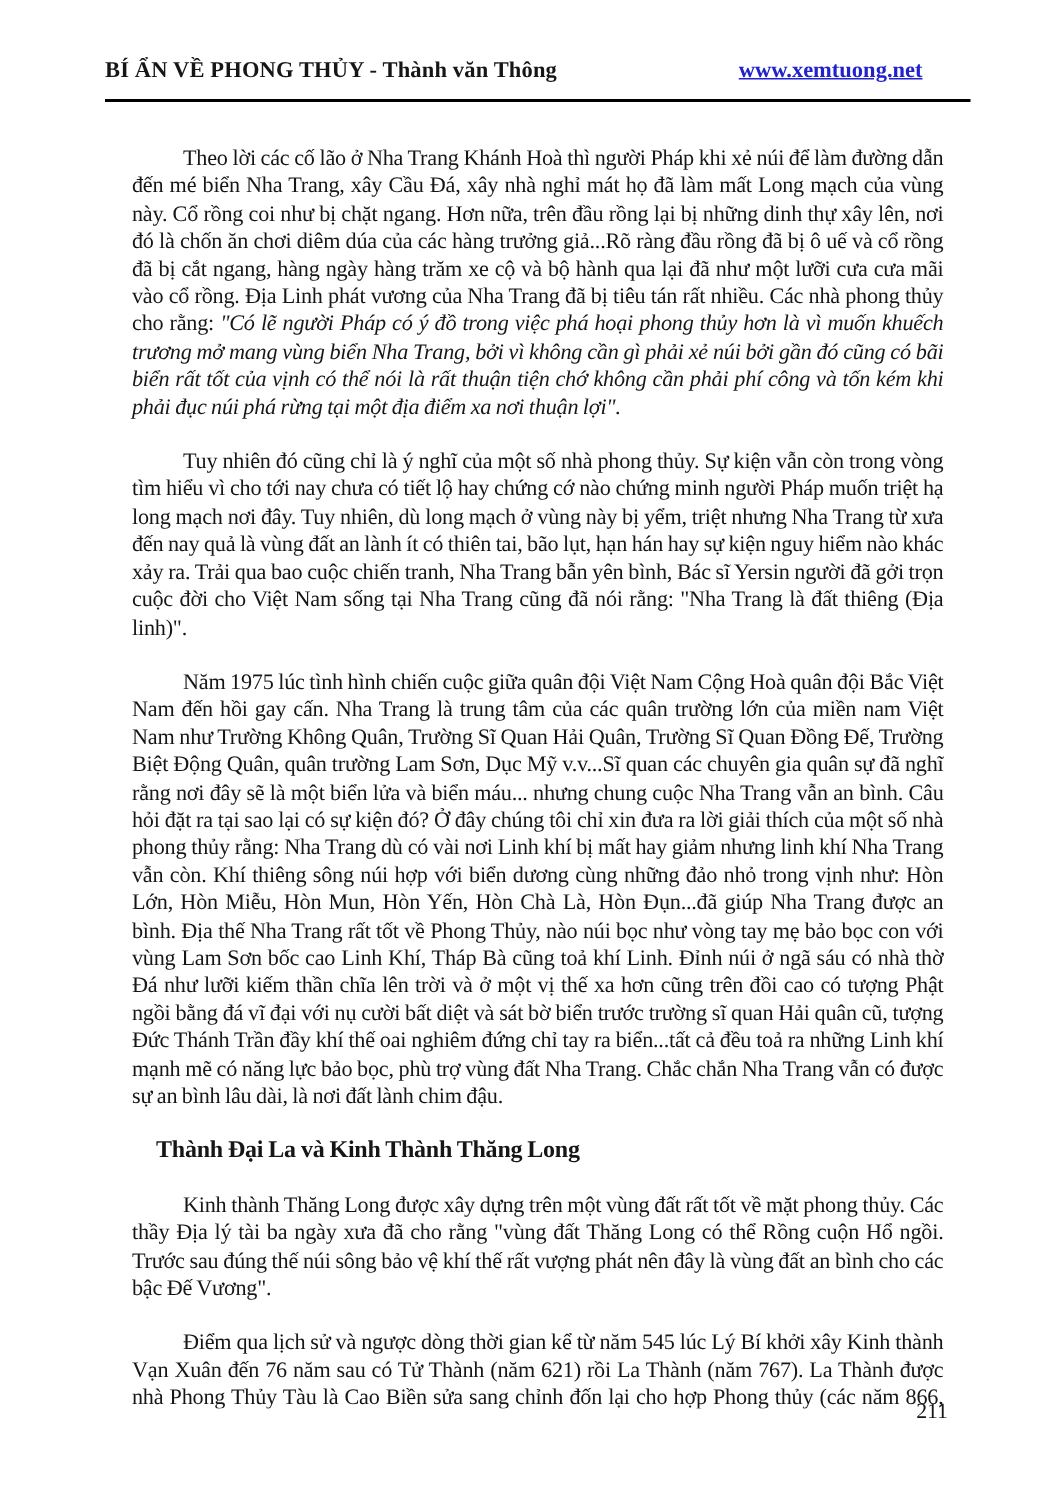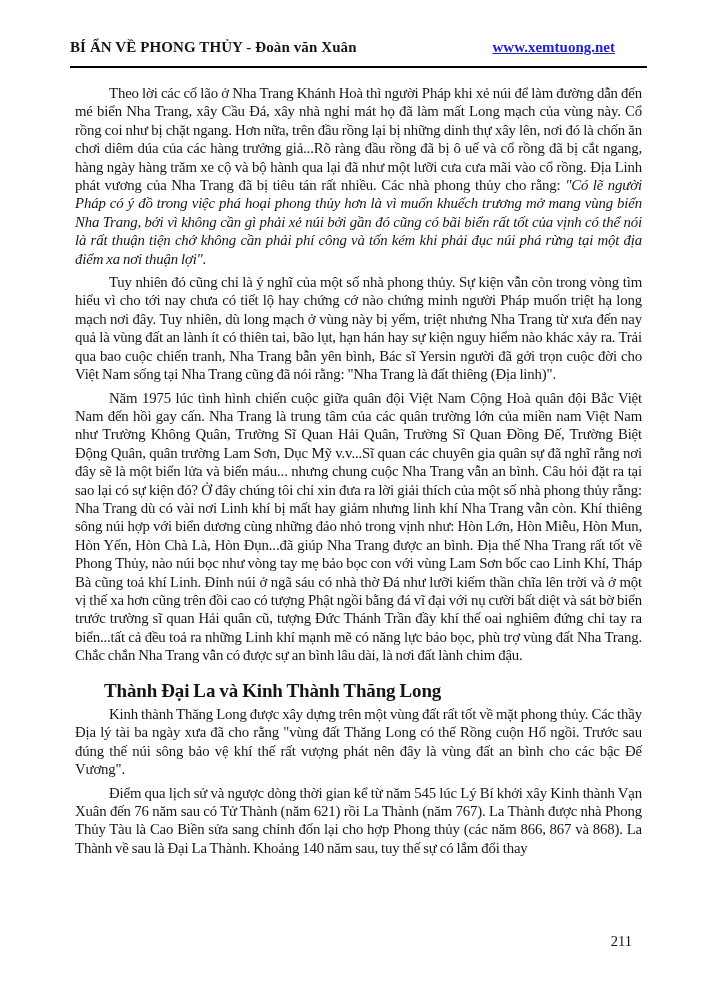--- a/index.html
+++ b/index.html
@@ -40,46 +40,46 @@
     margin-top:11px;
     font-size:14.8px;
     line-height:18.4px;
     text-align:justify;
     letter-spacing:-0.15px;
     word-spacing:-0.5px;
     height:860px;
     overflow:hidden;
   }
   main p{
-    margin:5px;
+    margin:18px;
     text-indent:34px;
   }
   .quote-italic{font-style:italic;}
   .section-heading{
     margin:17px 0 0 0;
-    font-size:19px;
+    font-size:16px;
     line-height:18.4px;
     font-weight:bold;
     text-indent:34px;
   }
   .footer{
     position:absolute;
     top:933px;
     right:70px;
     font-size:14.5px;
     line-height:16px;
   }
 </style>
 </head>
 <body>
 
 <div class="page">
 
   <div class="hdr">
-    <span class="hdr-title">BÍ ẨN VỀ PHONG THỦY  - Đoàn văn Xuân</span>
+    <span class="hdr-title">BÍ ẨN VỀ PHONG THỦY  - Thành văn Thông</span>
     <a class="hdr-link">www.xemtuong.net</a>
   </div>
 
   <div class="rule"></div>
 
   <main>
     <p><span>Theo lời các cố lão ở Nha Trang Khánh Hoà thì người Pháp khi xẻ núi để làm đường dẫn đến mé biển Nha Trang, xây Cầu Đá, xây nhà nghỉ mát họ đã làm mất Long mạch của vùng này. Cổ rồng coi như bị chặt ngang. Hơn nữa, trên đầu rồng lại bị những dinh thự xây lên, nơi đó là chốn ăn chơi diêm dúa của các hàng trưởng giả...Rõ ràng đầu rồng đã bị ô uế và cổ rồng đã bị cắt ngang, hàng ngày hàng trăm xe cộ và bộ hành qua lại đã như một lưỡi cưa cưa mãi vào cổ rồng. Địa Linh phát vương của Nha Trang đã bị tiêu tán rất nhiều. Các nhà phong thủy cho rằng: </span><span class="quote-italic">"Có lẽ người Pháp có ý đồ trong việc phá hoại phong thủy hơn là vì muốn khuếch trương mở mang vùng biển Nha Trang, bởi vì không cần gì phải xẻ núi bởi gần đó cũng có bãi biển rất tốt của vịnh có thể nói là rất thuận tiện chớ không cần phải phí công và tốn kém khi phải đục núi phá rừng tại một địa điểm xa nơi thuận lợi".</span></p>
 
     <p>Tuy nhiên đó cũng chỉ là ý nghĩ của một số nhà phong thủy. Sự kiện vẫn còn trong vòng tìm hiểu vì cho tới nay chưa có tiết lộ hay chứng cớ nào chứng minh người Pháp muốn triệt hạ long mạch nơi đây. Tuy nhiên, dù long mạch ở vùng này bị yểm, triệt nhưng Nha Trang từ xưa đến nay quả là vùng đất an lành ít có thiên tai, bão lụt, hạn hán hay sự kiện nguy hiểm nào khác xảy ra. Trải qua bao cuộc chiến tranh, Nha Trang bẫn yên bình, Bác sĩ Yersin người đã gởi trọn cuộc đời cho Việt Nam sống tại Nha Trang cũng đã nói rằng: "Nha Trang là đất thiêng (Địa linh)".</p>
 

